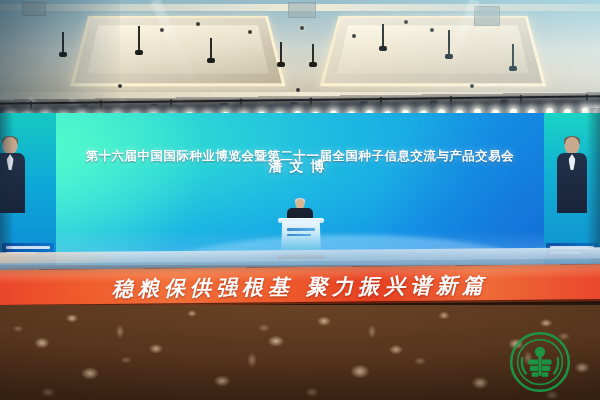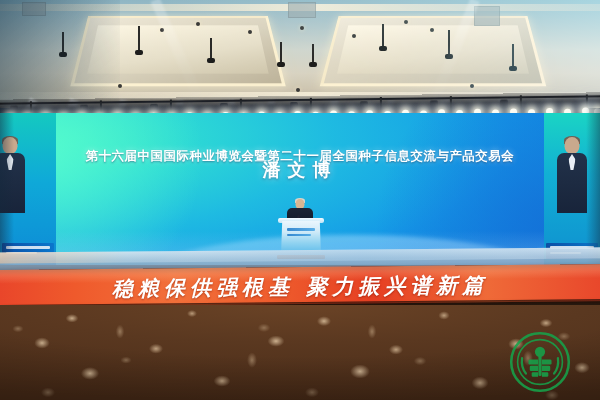--- a/index.html
+++ b/index.html
@@ -126,21 +126,21 @@
   .title-main{
     position:absolute;left:0;top:19px;width:600px;text-align:center;
     font-size:12.4px;font-weight:bold;color:#ffffff;letter-spacing:.6px;
     text-shadow:0 0 6px rgba(255,255,255,.45),0 1px 2px rgba(0,40,80,.55);
     font-family:"DejaVu Sans","Liberation Sans",sans-serif;
     white-space:nowrap;
     margin-top:16px;
   }
   .speaker-name{
     position:absolute;left:0;top:45px;width:600px;text-align:center;
-    font-size:18px;font-weight:bold;color:#ffffff;letter-spacing:7px;
+    font-size:14px;font-weight:bold;color:#ffffff;letter-spacing:7px;
     text-shadow:0 0 8px rgba(255,255,255,.5),0 1px 3px rgba(0,40,80,.5);
     font-family:"DejaVu Sans","Liberation Sans",sans-serif;
   }
   .speaker-role{
     position:absolute;left:0;top:71px;width:600px;text-align:center;
     font-size:13px;font-weight:bold;color:#ffffff;letter-spacing:1.2px;
     text-shadow:0 0 6px rgba(255,255,255,.4),0 1px 2px rgba(0,40,80,.5);
     font-family:"DejaVu Sans","Liberation Sans",sans-serif;
   }
 

